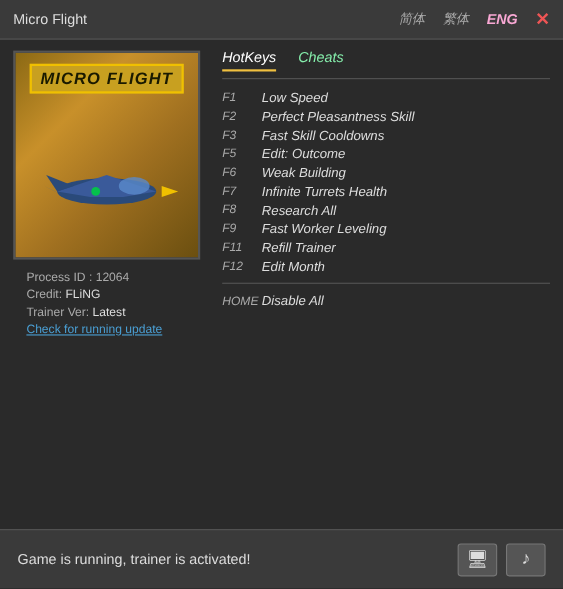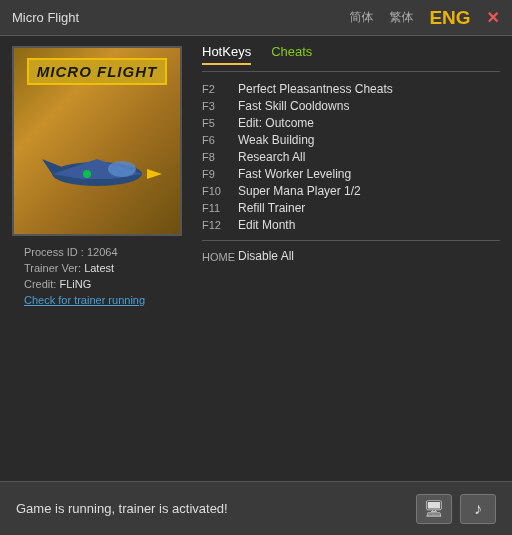--- a/index.html
+++ b/index.html
@@ -28,25 +28,26 @@
     }
     .title-bar-right {
       display: flex;
       align-items: center;
       gap: 16px;
     }
     .lang-btn {
       color: #aaa;
       font-size: 12px;
       cursor: pointer;
+      font-style: italic;
     }
     .lang-btn.active {
-      color: #eab308;
+      color: #f9a8d4;
       font-weight: bold;
-      font-size: 19px;
+      font-size: 13px;
     }
     .close-btn {
       color: #e55;
       font-size: 16px;
       cursor: pointer;
       font-weight: bold;
     }
 
     
     .main-content {
@@ -110,30 +111,31 @@
       text-decoration: underline;
       cursor: pointer;
       font-size: 11px;
     }
 
     
     .right-panel {
       flex: 1;
       padding: 8px 12px;
       overflow-y: auto;
+      font-style: italic;
     }
     .tabs {
       display: flex;
       gap: 20px;
       margin-bottom: 10px;
       border-bottom: 1px solid #555;
       padding-bottom: 6px;
     }
     .tab {
-      color: #84cc16;
+      color: #86efac;
       font-size: 13px;
       cursor: pointer;
       padding-bottom: 4px;
     }
     .tab.active {
       color: #fff;
       border-bottom: 2px solid #f0c040;
     }
 
     .hotkey-list {
@@ -247,67 +249,71 @@
 
         <polygon points="115,55 130,60 115,65" fill="#f0c000"></polygon>
       </svg>
     </div>
 
     <div class="info-section">
       <div class="info-row">
         <span class="info-label">Process ID : 12064</span>
       </div>
       <div class="info-row">
+        <span class="info-label">Credit:</span>
+        <span class="info-value">FLiNG</span>
+      </div>
+      <div class="info-row">
         <span class="info-label">Trainer Ver:</span>
         <span class="info-value">Latest</span>
       </div>
       <div class="info-row">
-        <span class="info-label">Credit:</span>
-        <span class="info-value">FLiNG</span>
-      </div>
-      <div class="info-row">
-        <a class="update-link">Check for trainer running</a>
+        <a class="update-link">Check for running update</a>
       </div>
     </div>
   </div>
 
   <div class="right-panel">
     <div class="tabs">
       <span class="tab active">HotKeys</span>
       <span class="tab">Cheats</span>
     </div>
 
     <ul class="hotkey-list">
       <li class="hotkey-item">
+        <span class="hotkey-key">F1</span>
+        <span class="hotkey-label">Low Speed</span>
+      </li>
+      <li class="hotkey-item">
         <span class="hotkey-key">F2</span>
-        <span class="hotkey-label">Perfect Pleasantness Cheats</span>
+        <span class="hotkey-label">Perfect Pleasantness Skill</span>
       </li>
       <li class="hotkey-item">
         <span class="hotkey-key">F3</span>
         <span class="hotkey-label">Fast Skill Cooldowns</span>
       </li>
       <li class="hotkey-item">
         <span class="hotkey-key">F5</span>
         <span class="hotkey-label">Edit: Outcome</span>
       </li>
       <li class="hotkey-item">
         <span class="hotkey-key">F6</span>
         <span class="hotkey-label">Weak Building</span>
       </li>
       <li class="hotkey-item">
+        <span class="hotkey-key">F7</span>
+        <span class="hotkey-label">Infinite Turrets Health</span>
+      </li>
+      <li class="hotkey-item">
         <span class="hotkey-key">F8</span>
         <span class="hotkey-label">Research All</span>
       </li>
       <li class="hotkey-item">
         <span class="hotkey-key">F9</span>
         <span class="hotkey-label">Fast Worker Leveling</span>
-      </li>
-      <li class="hotkey-item">
-        <span class="hotkey-key">F10</span>
-        <span class="hotkey-label">Super Mana Player 1/2</span>
       </li>
       <li class="hotkey-item">
         <span class="hotkey-key">F11</span>
         <span class="hotkey-label">Refill Trainer</span>
       </li>
       <li class="hotkey-item">
         <span class="hotkey-key">F12</span>
         <span class="hotkey-label">Edit Month</span>
       </li>
     </ul>

